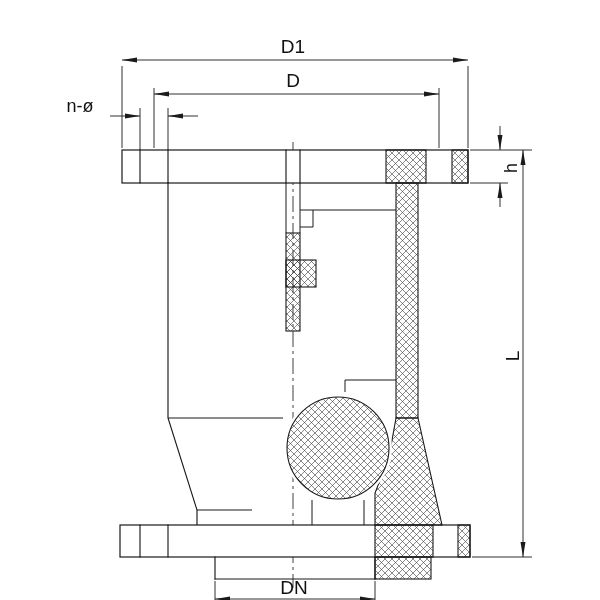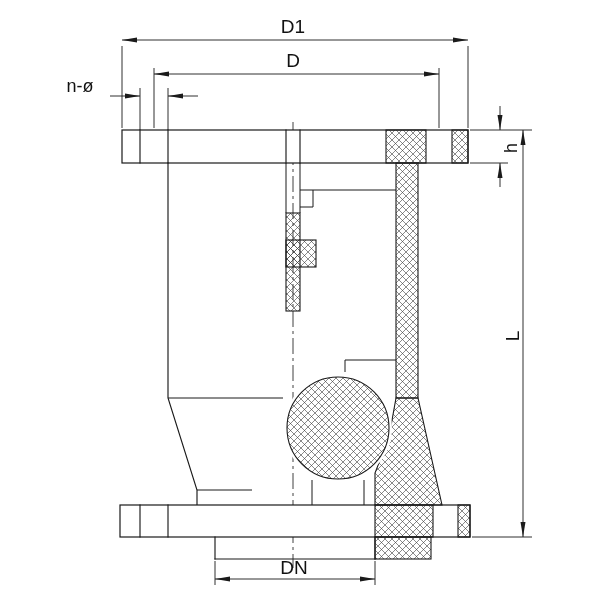--- a/index.html
+++ b/index.html
@@ -9,20 +9,21 @@
     width: 600px;
     height: 600px;
     overflow: hidden;
     font-family: "Liberation Sans", sans-serif;
   }
   .stage {
     width: 600px;
     height: 436px;
     background: #ffffff;
     position: relative;
+    margin-top: 20px;
   }
   svg { display: block; }
   .ln   { stroke: #1a1a1a; stroke-width: 1.15; fill: none; stroke-linecap: square; }
   .lnth { stroke: #1a1a1a; stroke-width: 1; fill: none; }
   .hatch { fill: url(#xh); stroke: #1a1a1a; stroke-width: 1.1; }
   .white { fill: #ffffff; stroke: #1a1a1a; stroke-width: 1.2; }
   .ext  { stroke: #1a1a1a; stroke-width: 0.9; fill: none; }
   .dim  { stroke: #1a1a1a; stroke-width: 0.9; fill: none; }
   .cl   { stroke: #2a2a2a; stroke-width: 0.9; fill: none; stroke-dasharray: 16 4 3 4; }
   .lbl  { fill: #111111; font-family: "Liberation Sans", sans-serif; font-size: 19px; }

